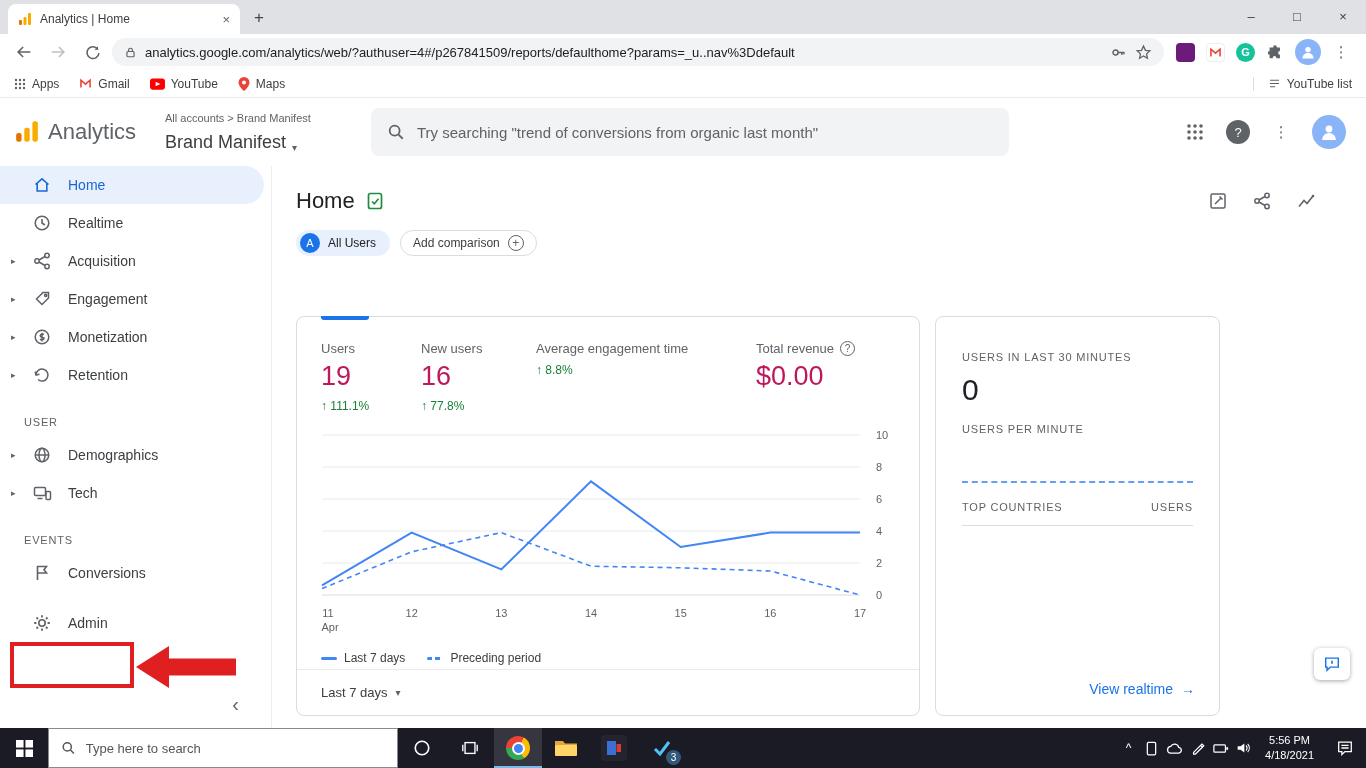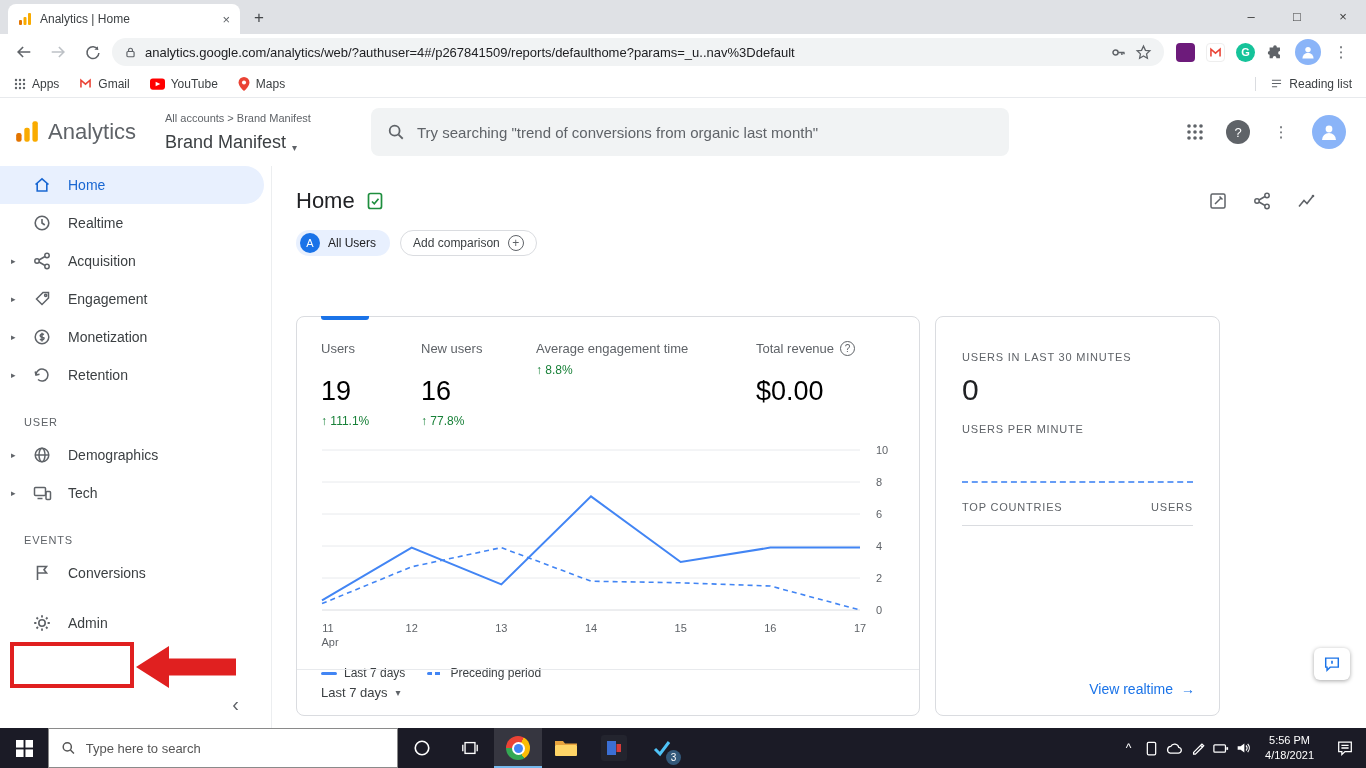--- a/index.html
+++ b/index.html
@@ -70,21 +70,21 @@
   .chip.add{border:1px solid #dadce0;padding:0 12px;color:#3c4043}
   .chip-plus{width:16px;height:16px;border:1px solid #5f6368;border-radius:50%;display:flex;align-items:center;justify-content:center;font-size:12px;color:#5f6368}
   .cards{display:flex;gap:15px;padding:60px 0 0 24px}
   .card{background:#fff;border:1px solid #dadce0;border-radius:8px;position:relative}
   .metrics-card{width:624px;height:400px;padding:24px}
   .realtime-card{width:285px;height:400px;padding:26px}
   .tab-indicator{position:absolute;top:-1px;left:24px;width:48px;height:4px;background:#1a73e8;border-radius:0 0 3px 3px}
   .metrics-row{display:flex}
   .m1{width:100px}.m2{width:115px}.m3{width:220px}.m4{flex:1}
   .metric-label{font-size:13px;color:#5f6368;display:flex;gap:6px;align-items:center}
-  .metric-value{font-size:27px;color:#000000;margin-top:20px}
+  .metric-value{font-size:27px;color:#be185d;margin-top:5px}
   .metric-delta{font-size:12px;color:#188038;margin-top:7px}
   .help-circle{width:15px;height:15px;border:1px solid #5f6368;border-radius:50%;font-size:10px;display:flex;align-items:center;justify-content:center;color:#5f6368}
   .chart-wrap{margin-top:16px}
   .grid{stroke:#e8eaed;stroke-width:1}
   .grid.base{stroke:#dadce0}
   .series{fill:none;stroke:#4285f4;stroke-width:2}
   .series.dashed{stroke-dasharray:5 4;stroke-width:1.6}
   .ytick{fill:#5f6368;font-size:11px;font-family:"Liberation Sans",sans-serif}
   .xtick{fill:#5f6368;font-size:11px;text-anchor:middle;font-family:"Liberation Sans",sans-serif}
   .legend{display:flex;gap:22px;margin-top:12px;font-size:12px;color:#3c4043;align-items:center}
@@ -242,21 +242,21 @@
       <svg width="12" height="14" viewBox="0 0 14 18">
           <path d="M7 0 a7 7 0 0 1 7 7 c0 5-7 11-7 11 S0 12 0 7 a7 7 0 0 1 7-7 z" fill="#ea4335"></path>
           <circle cx="7" cy="7" r="2.6" fill="#fff"></circle>
         </svg>
       <span>Maps</span>
     </div>
     <div class="reading">
       <svg width="13" height="13" viewBox="0 0 20 20" fill="none" stroke="#5f6368" stroke-width="1.8">
           <path d="M3 5 h14 M3 10 h14 M3 15 h8"></path>
         </svg>
-      <span>Reading list</span>
+      <span>YouTube list</span>
     </div>
   </div>
 
   <div class="ga-header">
     <div class="ga-logo">
       <svg width="26" height="26" viewBox="0 0 24 24">
           <rect x="2" y="13" width="5" height="8" rx="2" fill="#e37400"></rect>
           <rect x="9.5" y="8" width="5" height="13" rx="2" fill="#f9ab00"></rect>
           <rect x="17" y="2" width="5" height="19" rx="2" fill="#f9ab00"></rect>
         </svg>

